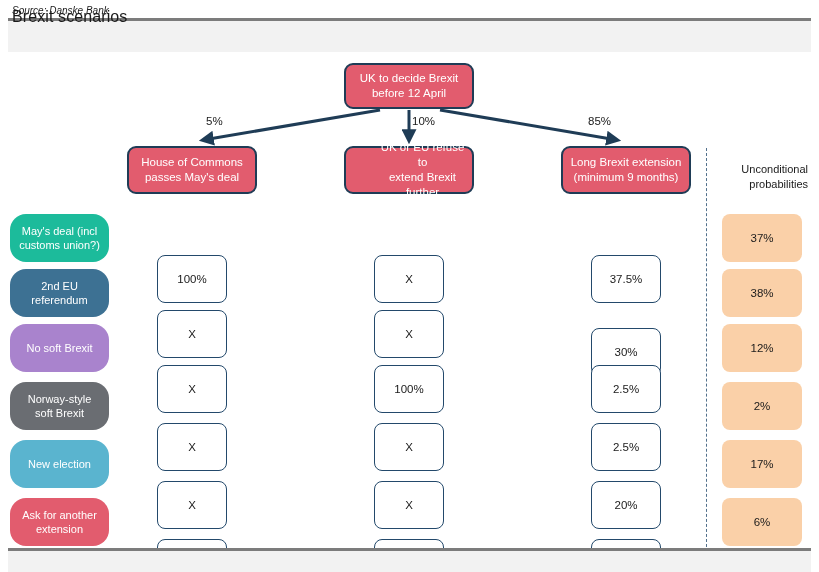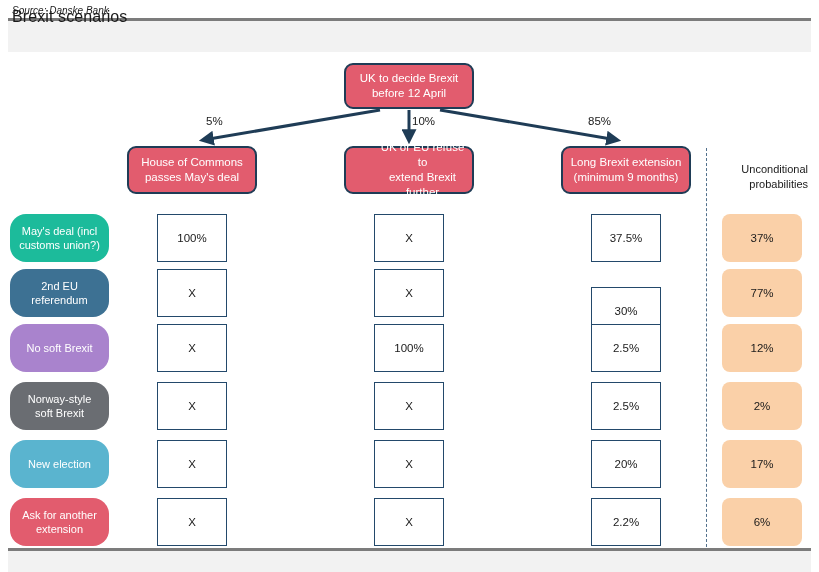--- a/index.html
+++ b/index.html
@@ -140,26 +140,27 @@
   }
 
   
   .value-cell {
     position: absolute;
     width: 70px;
     height: 48px;
     box-sizing: border-box;
     background: #ffffff;
     border: 1.4px solid #23496b;
-    border-radius: 0;
+    border-radius: 8px;
     display: flex;
     align-items: center;
     justify-content: center;
     font-size: 11.5px;
     color: #1a1a1a;
+    margin-top: 41px;
   }
   .value-cell.col0 { left: 157px; }
   .value-cell.col1 { left: 374px; }
   .value-cell.col2 { left: 591px; }
 
   
   #uncond-header {
     position: absolute;
     left: 716px;
     top: 110px;
@@ -256,21 +257,21 @@
       <div class="value-cell col0" style="top: 162px;">100%</div>
       <div class="value-cell col1" style="top: 162px;">X</div>
       <div class="value-cell col2" style="top: 162px;">37.5%</div>
       <div class="uncond-cell" style="top: 162px; background: rgb(250, 208, 168);">37%</div>
       <div class="scenario-label" style="top: 217px; background: rgb(61, 113, 147);">
         <div><span>2nd EU</span><br><span>referendum</span></div>
       </div>
       <div class="value-cell col0" style="top: 217px;">X</div>
       <div class="value-cell col1" style="top: 217px;">X</div>
       <div class="value-cell col2" style="top: 235px;">30%</div>
-      <div class="uncond-cell" style="top: 217px; background: rgb(250, 208, 168);">77%</div>
+      <div class="uncond-cell" style="top: 217px; background: rgb(250, 208, 168);">38%</div>
       <div class="scenario-label" style="top: 272px; background: rgb(169, 131, 205);">
         <div><span>No soft Brexit</span></div>
       </div>
       <div class="value-cell col0" style="top: 272px;">X</div>
       <div class="value-cell col1" style="top: 272px;">100%</div>
       <div class="value-cell col2" style="top: 272px;">2.5%</div>
       <div class="uncond-cell" style="top: 272px; background: rgb(250, 208, 168);">12%</div>
       <div class="scenario-label" style="top: 330px; background: rgb(106, 109, 114);">
         <div><span>Norway-style</span><br><span>soft Brexit</span></div>
       </div>

